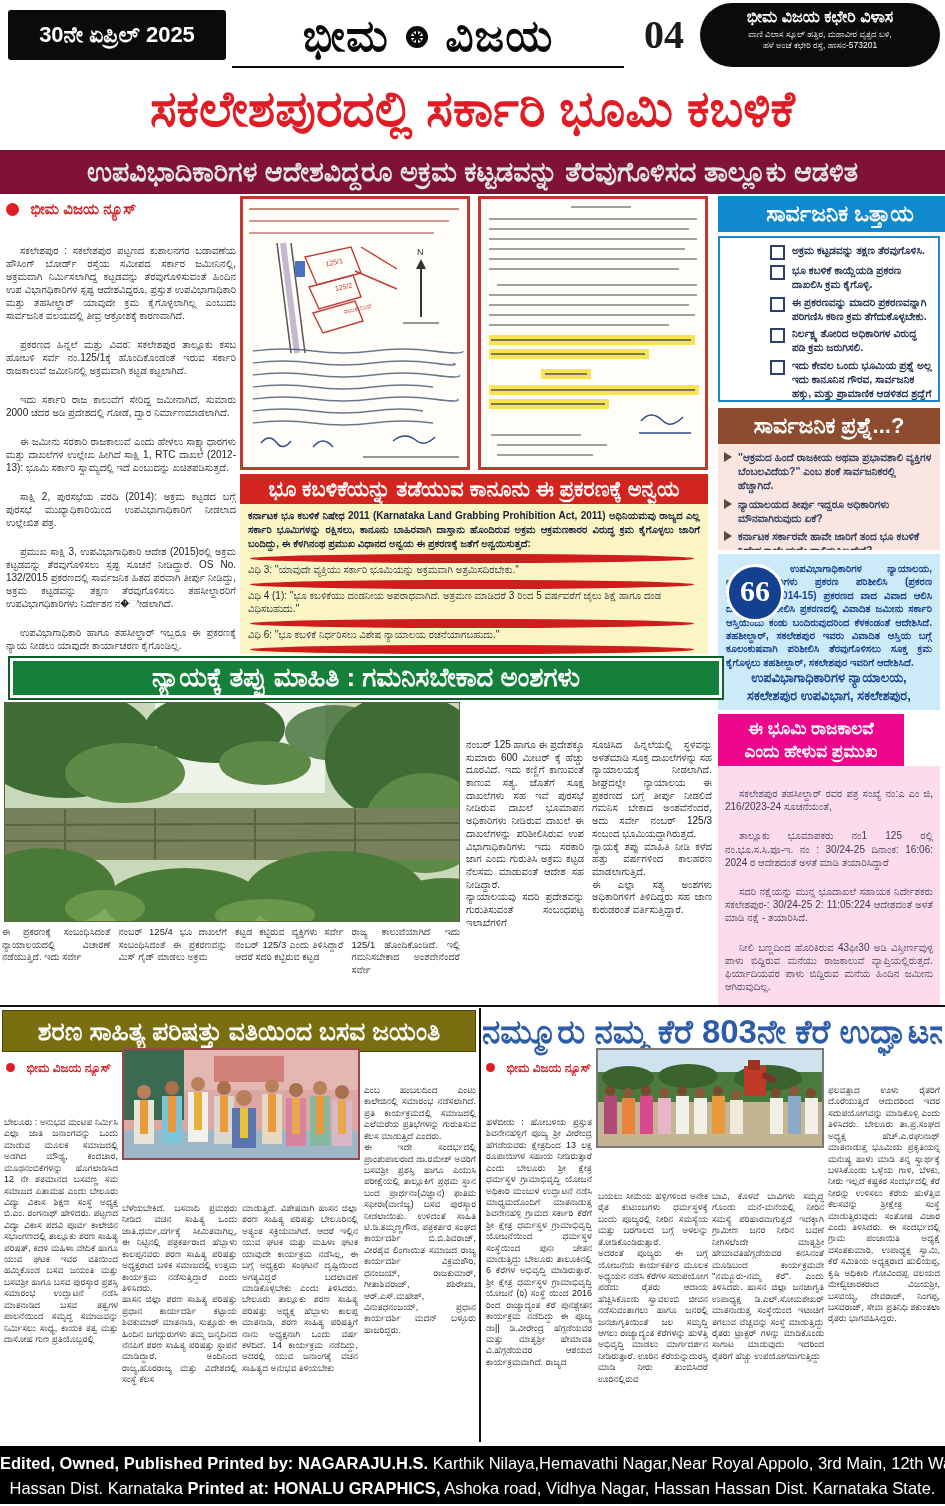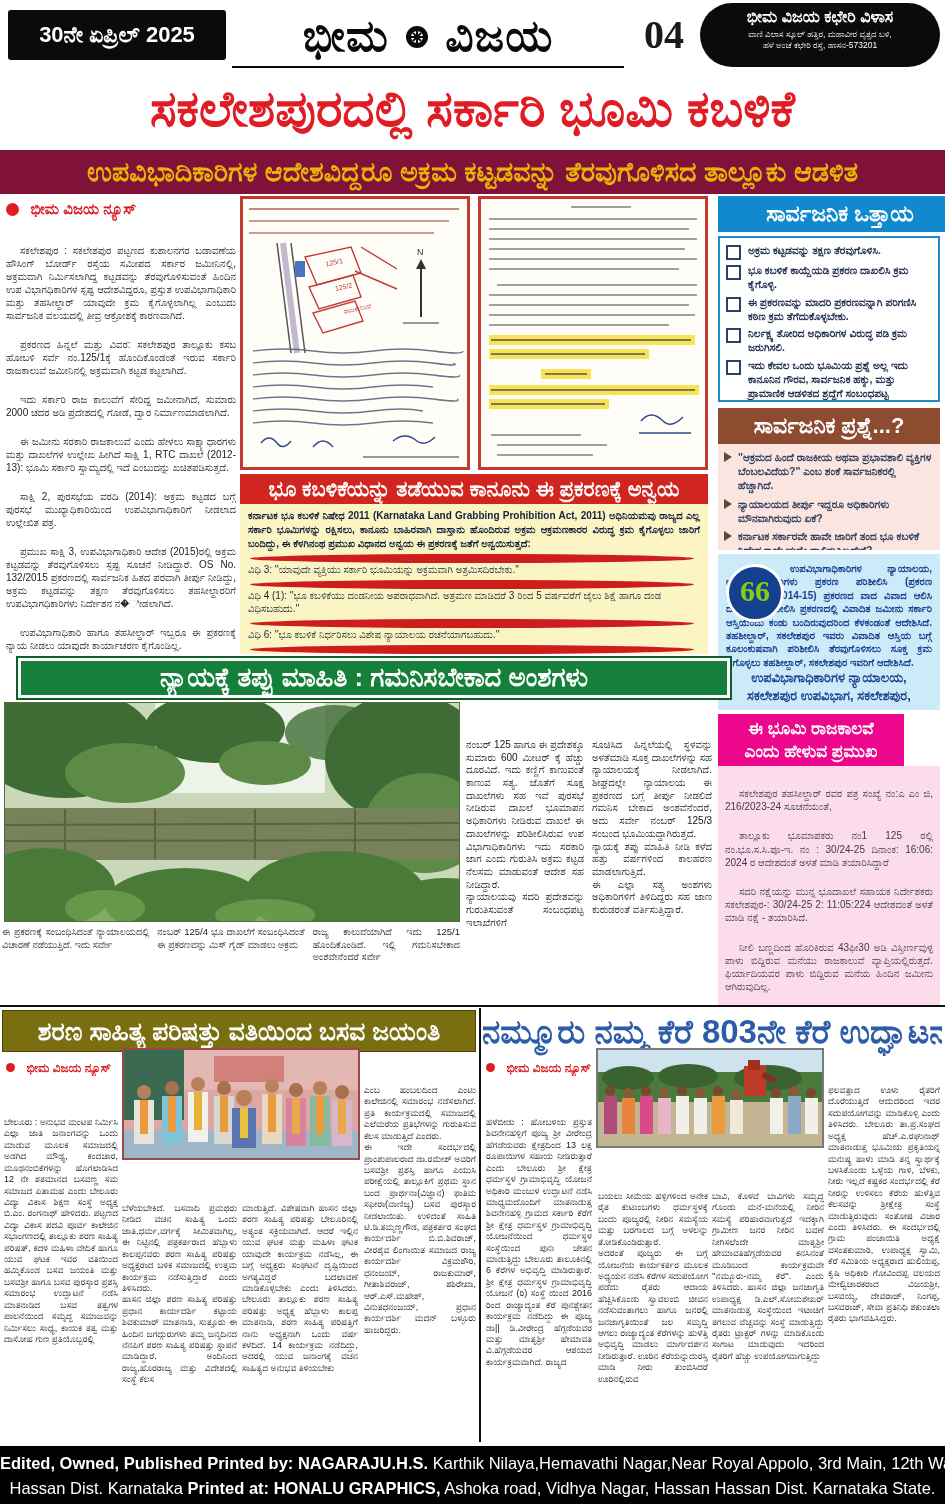--- a/index.html
+++ b/index.html
@@ -11,50 +11,50 @@
   .nowrap{white-space:nowrap;}
   .kn{ text-align:justify; }
   .pre{white-space:pre-line;}
   
   .blackbox{background:#0b0b0b;color:#fff;}
   .addrbox{background:#0b0b0b;color:#fff;border-radius:34px;}
   .masthead{font-size:44px;font-weight:bold;letter-spacing:1px;color:#0a0a0a;}
   .pagenum{font-size:40px;font-weight:bold;font-family:"Liberation Serif","DejaVu Serif",serif;}
   .headline{font-size:50px;font-weight:bold;color:#e01d25;}
   .subbar{background:#80123a;}
-  .subbar-text{font-size:27px;font-weight:bold;color:#eab308;}
+  .subbar-text{font-size:27px;font-weight:bold;color:#e5e5e5;}
   
   .byline{color:#d61c24;font-weight:bold;font-size:15px;}
   .reddot{display:inline-block;width:13px;height:13px;border-radius:50%;background:#e01d25;margin-right:7px;vertical-align:middle;}
   
   .bodytext{font-size:10px;line-height:1.3;color:#222;}
   .para{text-indent:14px;margin:16px 0 2px 0;}
   
   .docframe{background:#fffdf8;border:3px solid #c2392e;}
   
   .lawbanner{background:#d3251f;}
   .lawbanner-text{font-size:21px;font-weight:bold;color:#fff;}
   .lawbox{background:#fbf5c4;}
   .lawintro{font-size:10px;line-height:1.38;color:#14203c;font-weight:bold;}
   .lawitem{display:flex;margin-top:2px;font-size:10px;line-height:1.3;color:#14203c;font-weight:normal;flex-direction:column;}
   .bullet{flex:0 0 9px;height:9px;border-radius:50%;background:#cf1d1d;margin:2px 6px 0 2px;}
   
   .demandhdr{background:#1189ce;}
   .boxhdr-text{font-size:22px;font-weight:bold;color:#fff;}
   .demandbody{border:2px solid #1e88c8;background:#fff;}
-  .demanditem{display:flex;margin-bottom:4px;font-size:10.5px;line-height:1.32;font-weight:bold;color:#21304f;}
+  .demanditem{display:flex;margin-bottom:4px;font-size:10.5px;line-height:1.32;font-weight:bold;color:#21304f;margin-left:44px;}
   .chk{flex:0 0 11px;height:11px;border:2px solid #2c3e6b;margin:1px 7px 0 0;background:#fff;}
   .qhdr{background:#8d4b30;}
   .qbody{background:#fbe5e0;}
   .qitem{display:flex;margin-bottom:4px;font-size:10.5px;line-height:1.35;font-weight:bold;color:#30405f;}
   .tri{flex:0 0 0;width:0;height:0;border-left:8px solid #5d4a3a;border-top:5px solid transparent;border-bottom:5px solid transparent;margin:2px 6px 0 0;}
   .quotebox{background:#cdeaf8;}
   .quotetext{font-size:10px;line-height:1.34;color:#17418e;font-weight:bold;}
   .quoteattr{font-size:13px;line-height:1.4;color:#17418e;font-weight:bold;text-align:center;}
-  .qcircle{position:absolute;left:8px;top:10px;width:52px;height:52px;border-radius:50%;background:#14418f;border:3px solid #fff;color:#84cc16;
+  .qcircle{position:absolute;left:8px;top:10px;width:52px;height:52px;border-radius:50%;background:#14418f;border:3px solid #fff;color:#ffffff;
            font-family:"Liberation Serif","DejaVu Serif",serif;font-size:30px;font-weight:bold;text-align:center;line-height:48px;}
   .pinkhdr{background:#ec078c;}
   .pinkhdr-text{font-size:17px;line-height:1.35;font-weight:bold;color:#fff;}
   .pinkbody{background:#fcdcea;}
   .pinktext{font-size:10px;line-height:1.32;color:#3a3a55;}
   
   .greenbanner{background:#15803a;border:2px solid #0e5e2a;box-shadow:inset 0 0 0 3px #ffffff;}
   .greenbanner-text{font-size:26px;font-weight:bold;color:#fff;}
   .photo{background:#9fb386;}
   .caption4{display:flex;gap:8px;}
@@ -287,21 +287,21 @@
     <div class="pinkhdr-text">ಈ ಭೂಮಿ ರಾಜಕಾಲವೆ ಎಂದು ಹೇಳುವ ಪ್ರಮುಖ ದಾಖಲೆಗಳು ಹೀಗಿವೆ</div>
   </div>
   <div class="abs pinkbody" style="left:718px;top:766px;width:222px;height:240px;padding:5px 7px;">
     <p class="pinktext kn para">ಸಕಲೇಶಪುರ ತಹಸೀಲ್ದಾರ್ ರವರ ಪತ್ರ ಸಂಖ್ಯೆ ನಂ:ಎ ಎಂ ಜಿ, 216/2023-24 ಸೂಚನೆಯಂತೆ,</p>
     <p class="pinktext kn para">ತಾಲ್ಲೂಕು ಭೂಮಾಪಕರು ನಂ1 125 ರಲ್ಲಿ ನಂ.ಭೂ.ಸ.ಸಿ.ಪೂ-ಇ. ನಂ : 30/24-25 ದಿನಾಂಕ: 16:06: 2024 ರ ಆದೇಶದಂತೆ ಅಳತೆ ಮಾಡಿ ತಯಾರಿಸಿದ್ದಾರೆ</p>
     <p class="pinktext kn para">ಸದರಿ ನಕ್ಷೆಯನ್ನು ಮುನ್ನ ಭೂದಾಖಲೆ ಸಹಾಯಕ ನಿರ್ದೇಶಕರು ಸಕಲೇಶಪುರ-: 30/24-25 2: 11:05:224 ಆದೇಶದಂತೆ ಅಳತೆ ಮಾಡಿ ನಕ್ಷೆ - ತಯಾರಿಸಿದೆ.</p>
     <p class="pinktext kn para">ನೀಲಿ ಬಣ್ಣದಿಂದ ಹೊರಿಕಿರುವ 43ಫೀ30 ಅಡಿ ವಿಸ್ತೀರ್ಣವುಳ್ಳ ಪಾಳು ಬಿದ್ದಿರುವ ಮನೆಯು ರಾಜಕಾಲುವೆ ವ್ಯಾಪ್ತಿಯಲ್ಲಿರುತ್ತದೆ. ಫಿರ್ಯಾದಿಯವರ ಪಾಳು ಬಿದ್ದಿರುವ ಮನೆಯ ಹಿಂದಿನ ಜಮೀನು ಆಗಿರುವುದಿಲ್ಲ.</p>
     <p class="pinktext kn para">ಈ ಪ್ರದೇಶವು ರಸ್ತೆ ರಾಜ ಕಾಲುವೆ ಪ್ರದೇಶದಲ್ಲಿ ವಾಗಿರುತ್ತದೆ. ''ತಯಾರಿಸಿದವರು'' ತಾಲ್ಲೂಕು ಭೂಮಾಪಕರು ಗಣೇಶ್ ಎ.ಜಿ ಹಾಗೂ ಭೂಮಾಪಕರು ದಾಖಲೆಗಳ ಸಹಾಯಕ ನಿರ್ದೇಶಕ ರಮೇಶ ಡಿ.ಎಂ.</p>
   </div>
 
-  <div class="abs greenbanner center" style="left:16px;top:656px;width:716px;height:44px;">
+  <div class="abs greenbanner center" style="left:8px;top:656px;width:716px;height:44px;">
     <div class="greenbanner-text nowrap" style="line-height:38px;">ನ್ಯಾಯಕ್ಕೆ ತಪ್ಪು ಮಾಹಿತಿ : ಗಮನಿಸಬೇಕಾದ ಅಂಶಗಳು</div>
   </div>
 
   <div class="abs photo" style="left:4px;top:702px;width:456px;height:220px;border:1px solid #556b3f;">
     <svg width="454" height="218" viewBox="0 0 454 218">
       <rect width="454" height="218" fill="#c9d8b8"></rect>
       <rect x="150" y="0" width="170" height="90" fill="#eef3ea"></rect>
       <g fill="#3f6b34">
         <ellipse cx="60" cy="40" rx="90" ry="55"></ellipse>
         <ellipse cx="210" cy="25" rx="70" ry="35"></ellipse>
@@ -337,20 +337,21 @@
 
   <div class="abs col pre" style="left:466px;top:702px;width:118px;height:308px;font-size:10px;">ನಂಬರ್ 125 ಹಾಗೂ ಈ ಪ್ರದೇಶಕ್ಕೂ ಸುಮಾರು 600 ಮೀಟರ್ ಕ್ಕೆ ಹೆಚ್ಚು ದೂರವಿದೆ. ಇದು ಕಣ್ಣಿಗೆ ಕಾಣುವಂತೆ ಕಾಣುವ ಸತ್ಯ. ಜೊತೆಗೆ ಸೂಕ್ಷ ದಾಖಲೆಗಳು ಸಹ ಇವೆ ಪುರಸಭೆ ನೀಡಿರುವ ದಾಖಲೆ ಭೂಮಾಪನ ಅಧಿಕಾರಿಗಳು ನೀಡಿರುವ ದಾಖಲೆ ಈ ದಾಖಲೆಗಳನ್ನು ಪರಿಶೀಲಿಸಿರುವ ಉಪ ವಿಭಾಗಾಧಿಕಾರಿಗಳು ಇದು ಸರಕಾರಿ ಜಾಗ ಎಂದು ಗುರುತಿಸಿ ಅಕ್ರಮ ಕಟ್ಟಡ ನೆಲಸಮ ಮಾಡುವಂತೆ ಆದೇಶ ಸಹ ನೀಡಿದ್ದಾರೆ.
 ನ್ಯಾಯಾಲಯವು ಸದರಿ ಪ್ರದೇಶವನ್ನು ಗುರುತಿಸುವಂತೆ ಸಂಬಂಧಪಟ್ಟ ಇಲಾಖೆಗಳಿಗೆ</div>
   <div class="abs col pre" style="left:592px;top:702px;width:120px;height:308px;font-size:10px;">ಸೂಚಿಸಿದ ಹಿನ್ನಲೆಯಲ್ಲಿ ಸ್ಥಳವನ್ನು ಅಳತೆಮಾಡಿ ಸೂಕ್ತ ದಾಖಲೆಗಳನ್ನು ಸಹ ನ್ಯಾಯಾಲಯಕ್ಕೆ ನೀಡಲಾಗಿದೆ. ಶೀಘ್ರದಲ್ಲೇ ನ್ಯಾಯಾಲಯ ಈ ಪ್ರಕರಣದ ಬಗ್ಗೆ ತೀರ್ಪು ನೀಡಲಿದೆ ಗಮನಿಸ ಬೇಕಾದ ಅಂಶವೆನೆಂದರೆ, ಅದು ಸರ್ವೇ ನಂಬರ್ 125/3 ಸಂಬಂದ ಭೂಮಿಯದ್ದಾಗಿರುತ್ತದೆ.
 ನ್ಯಾಯಕ್ಕೆ ತಪ್ಪು ಮಾಹಿತಿ ನೀಡಿ ಕಳೆದ ಹತ್ತು ವರ್ಷಗಳಿಂದ ಕಾಲಹರಣ ಮಾಡಲಾಗುತ್ತಿದೆ.
 ಈ ಎಲ್ಲಾ ಸತ್ಯ ಅಂಶಗಳು ಅಧಿಕಾರಿಗಳಿಗೆ ತಿಳಿದಿದ್ದರು ಸಹ ಜಾಣ ಕುರುಡರಂತೆ ವರ್ತಿಸುತ್ತಿದ್ದಾರೆ.</div>
 
   <div class="abs caption4" style="left:2px;top:926px;width:458px;height:78px;">
     <div>ಈ ಪ್ರಕರಣಕ್ಕೆ ಸಂಬಂಧಿಸಿದಂತೆ ನ್ಯಾಯಾಲಯದಲ್ಲಿ ವಿಚಾರಣೆ ನಡೆಯುತ್ತಿದೆ. ಇದು ಸರ್ವೇ</div>
     <div>ನಂಬರ್ 125/4 ಭೂ ದಾಖಲೆಗೆ ಸಂಬಂಧಿಸಿದಂತೆ ಈ ಪ್ರಕರಣವನ್ನು ಮಿಸ್ ಗೈಡ್ ಮಾಡಲು ಅಕ್ರಮ</div>
+    <div>ಕಟ್ಟಡ ಕಟ್ಟಿರುವ ವ್ಯಕ್ತಿಗಳು ಸರ್ವೇ ನಂಬರ್ 125/3 ಎಂದು ತಿಳಿಸಿದ್ದಾರೆ ಆದರೆ ಸದರಿ ಕಟ್ಟಿರುವ ಕಟ್ಟಡ</div>
     <div>ರಾಜ್ಯ ಕಾಲುವೆಯಾಗಿದೆ ಇದು 125/1 ಹೊಂದಿಕೊಂಡಿದೆ. ಇಲ್ಲಿ ಗಮನಿಸಬೇಕಾದ ಅಂಶವೇನೆಂದರೆ ಸರ್ವೇ</div>
   </div>
 
   <div class="abs hrule" style="left:0;top:1005px;width:945px;height:2px;"></div>
 
   <div class="abs olivebanner center" style="left:2px;top:1010px;width:474px;height:42px;">
     <div class="olivebanner-text nowrap" style="line-height:40px;">ಶರಣ ಸಾಹಿತ್ಯ ಪರಿಷತ್ತು ವತಿಯಿಂದ ಬಸವ ಜಯಂತಿ</div>
   </div>
   <div class="abs" style="left:6px;top:1058px;width:140px;height:18px;">
     <span class="reddot" style="width:9px;height:9px;"></span>

